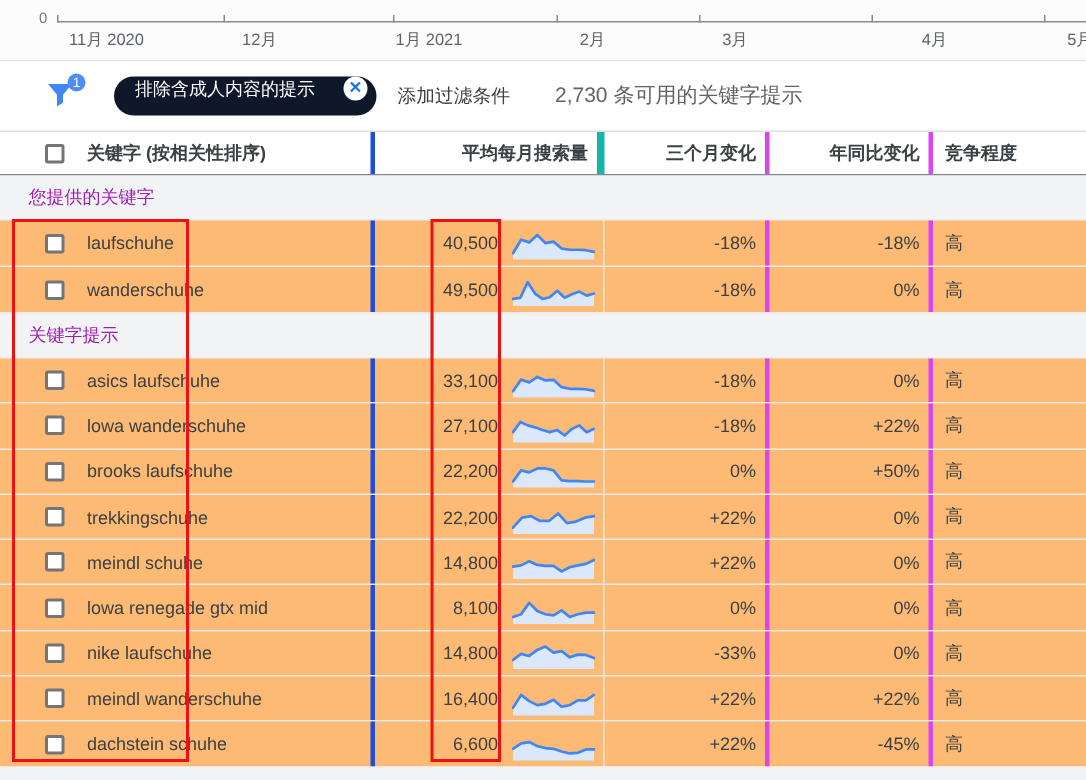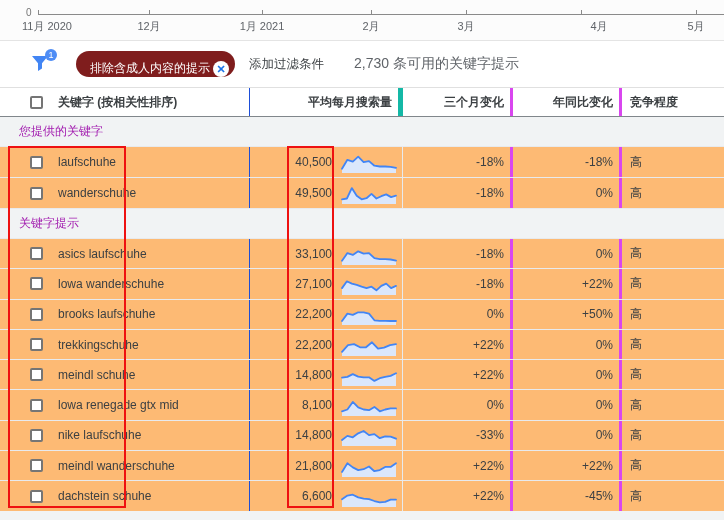--- a/index.html
+++ b/index.html
@@ -5,40 +5,40 @@
   * { margin:0; padding:0; box-sizing:border-box; }
   html,body { background:#fff; }
   body { font-family:"Liberation Sans", sans-serif; color:#3c4043; }
   .page { position:relative; width:724px; height:520px; background:#fff; overflow:hidden; }
 
   
   .chart-strip { position:relative; height:41px; background:#fcfcfc; border-bottom:1px solid #e4e4e4; }
   .axis-line { position:absolute; left:38px; right:0; top:14px; height:0; border-top:1.5px solid #8a8a8a; }
   .zero-label { position:absolute; left:26px; top:7px; font-size:10px; color:#757575; }
   .tick { position:absolute; top:10px; width:1px; height:5px; background:#8a8a8a; }
-  .month-label { position:absolute; top:19px; font-size:11px; color:#5f6368; transform:translateX(-50%); white-space:nowrap; }
+  .month-label { position:absolute; top:19px; font-size:11px; color:#5f6368; transform:translateX(-50%); white-space:nowrap;margin-left:24px; }
   .month-label.first { transform:none; }
 
   
   .filter-bar { position:relative; height:47px; display:flex; align-items:center; border-bottom:1px solid #e0e0e0; background:#fff; }
   .funnel-wrap { position:relative; margin-left:30px; width:22px; height:22px; }
   .funnel-wrap svg { display:block; }
   .badge { position:absolute; top:-4px; right:-5px; width:12px; height:12px; background:#4f8df5; color:#fff;
            font-size:9px; line-height:12px; text-align:center; border-radius:50%; }
-  .chip { display:flex; align-items:flex-end; gap:3px; margin-left:24px; height:26px; padding:0 6px 0 14px;
-          background:#7f1d1d; color:#fff; font-size:12px; border-radius:14px; cursor:pointer; white-space:nowrap; }
+  .chip { display:flex; align-items:flex-start; gap:19px; margin-left:24px; height:26px; padding:0 6px 0 14px;
+          background:#0f172a; color:#fff; font-size:12px; border-radius:14px; cursor:pointer; white-space:nowrap; }
   .chip-close { width:16px; height:16px; background:#fff; color:#1a73e8; border-radius:50%;
                 font-size:11px; line-height:16px; text-align:center; font-weight:bold; }
   .add-filter { margin-left:14px; font-size:12.5px; color:#3c4043; cursor:pointer; }
   .avail-count { margin-left:30px; font-size:14px; color:#5f6368; }
 
   
   .grid-row { display:grid; grid-template-columns:250px 86px 67px 110px 109px 102px; align-items:center; }
   .cell { height:100%; display:flex; align-items:center; font-size:12px; color:#3c4043; }
-  .c-kw { padding-left:30px; border-right:1px solid #1d4ed8; }
+  .c-kw { padding-left:30px; border-right:3px solid #1d4ed8; }
   .c-num { justify-content:flex-end; padding-right:4px; }
   .c-spark { border-right:1px solid #e8eaed; justify-content:center; }
   .c-3m, .c-yoy { justify-content:flex-end; padding-right:6px; border-right:3px solid #d946ef; }
   .c-comp { padding-left:8px; }
 
   .thead { height:29px; border-bottom:1px solid #80868b; font-weight:bold; }
   .thead .cell { font-size:12px; color:#3c4043; }
   .thead .c-num { grid-column:2 / span 2; border-right:5px solid #14b8a6; padding-right:6px; }
 
   .cb { width:13px; height:13px; border:2px solid #757575; border-radius:2px; background:#fff;
@@ -260,21 +260,21 @@
     <div class="cell c-3m">-33%</div>
     <div class="cell c-yoy">0%</div>
     <div class="cell c-comp">高</div>
   </div>
 
   <div class="grid-row data-row sec2">
     <div class="cell c-kw">
       <span class="cb"></span>
       <span>meindl wanderschuhe</span>
     </div>
-    <div class="cell c-num">21,800</div>
+    <div class="cell c-num">16,400</div>
     <div class="cell c-spark">
         <svg width="56" height="24" viewBox="0 0 56 24">
           <polygon points="1.0,17.9 6.4,9.3 11.8,13.4 17.2,16.1 22.6,15.2 28.0,12.5 33.4,17.2 38.8,16.1 44.2,12.9 49.6,12.9 55.0,9.3 55,23 1,23" fill="#dbe7fb"></polygon>
           <polyline points="1.0,17.9 6.4,9.3 11.8,13.4 17.2,16.1 22.6,15.2 28.0,12.5 33.4,17.2 38.8,16.1 44.2,12.9 49.6,12.9 55.0,9.3" fill="none" stroke="#4285f4" stroke-width="1.8" stroke-linejoin="round" stroke-linecap="round"></polyline>
         </svg>
       </div>
     <div class="cell c-3m">+22%</div>
     <div class="cell c-yoy">+22%</div>
     <div class="cell c-comp">高</div>
   </div>

